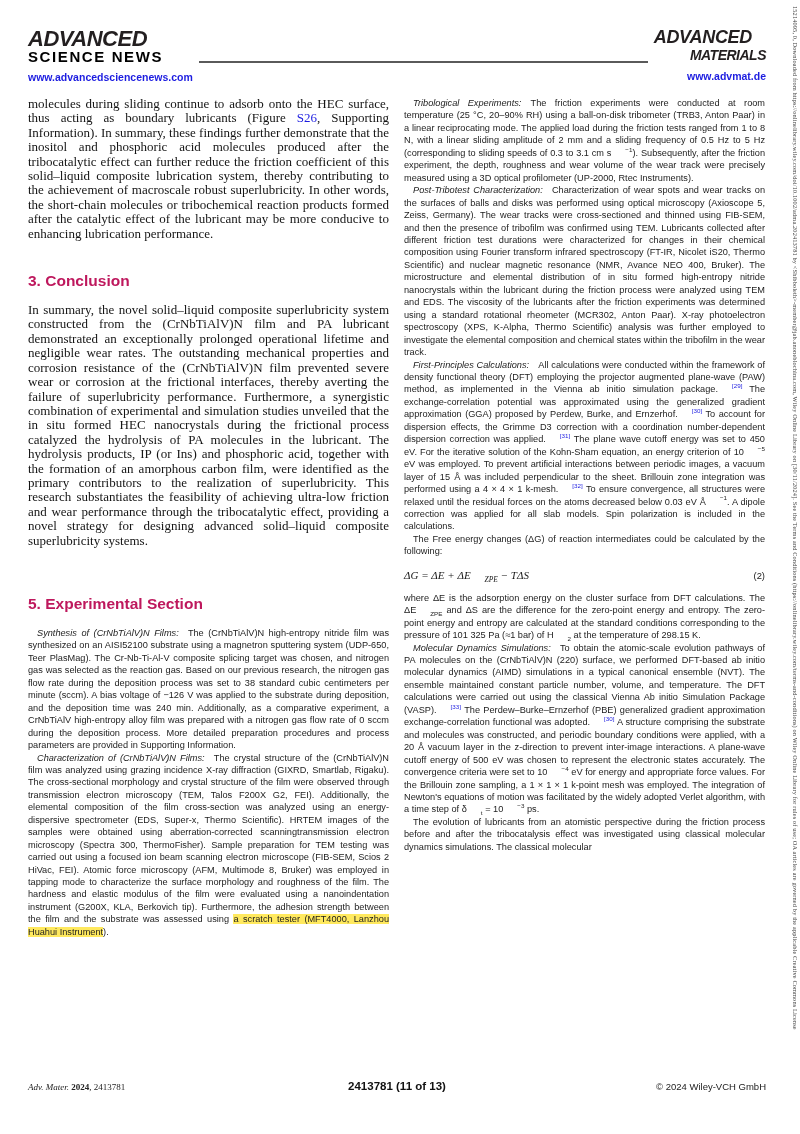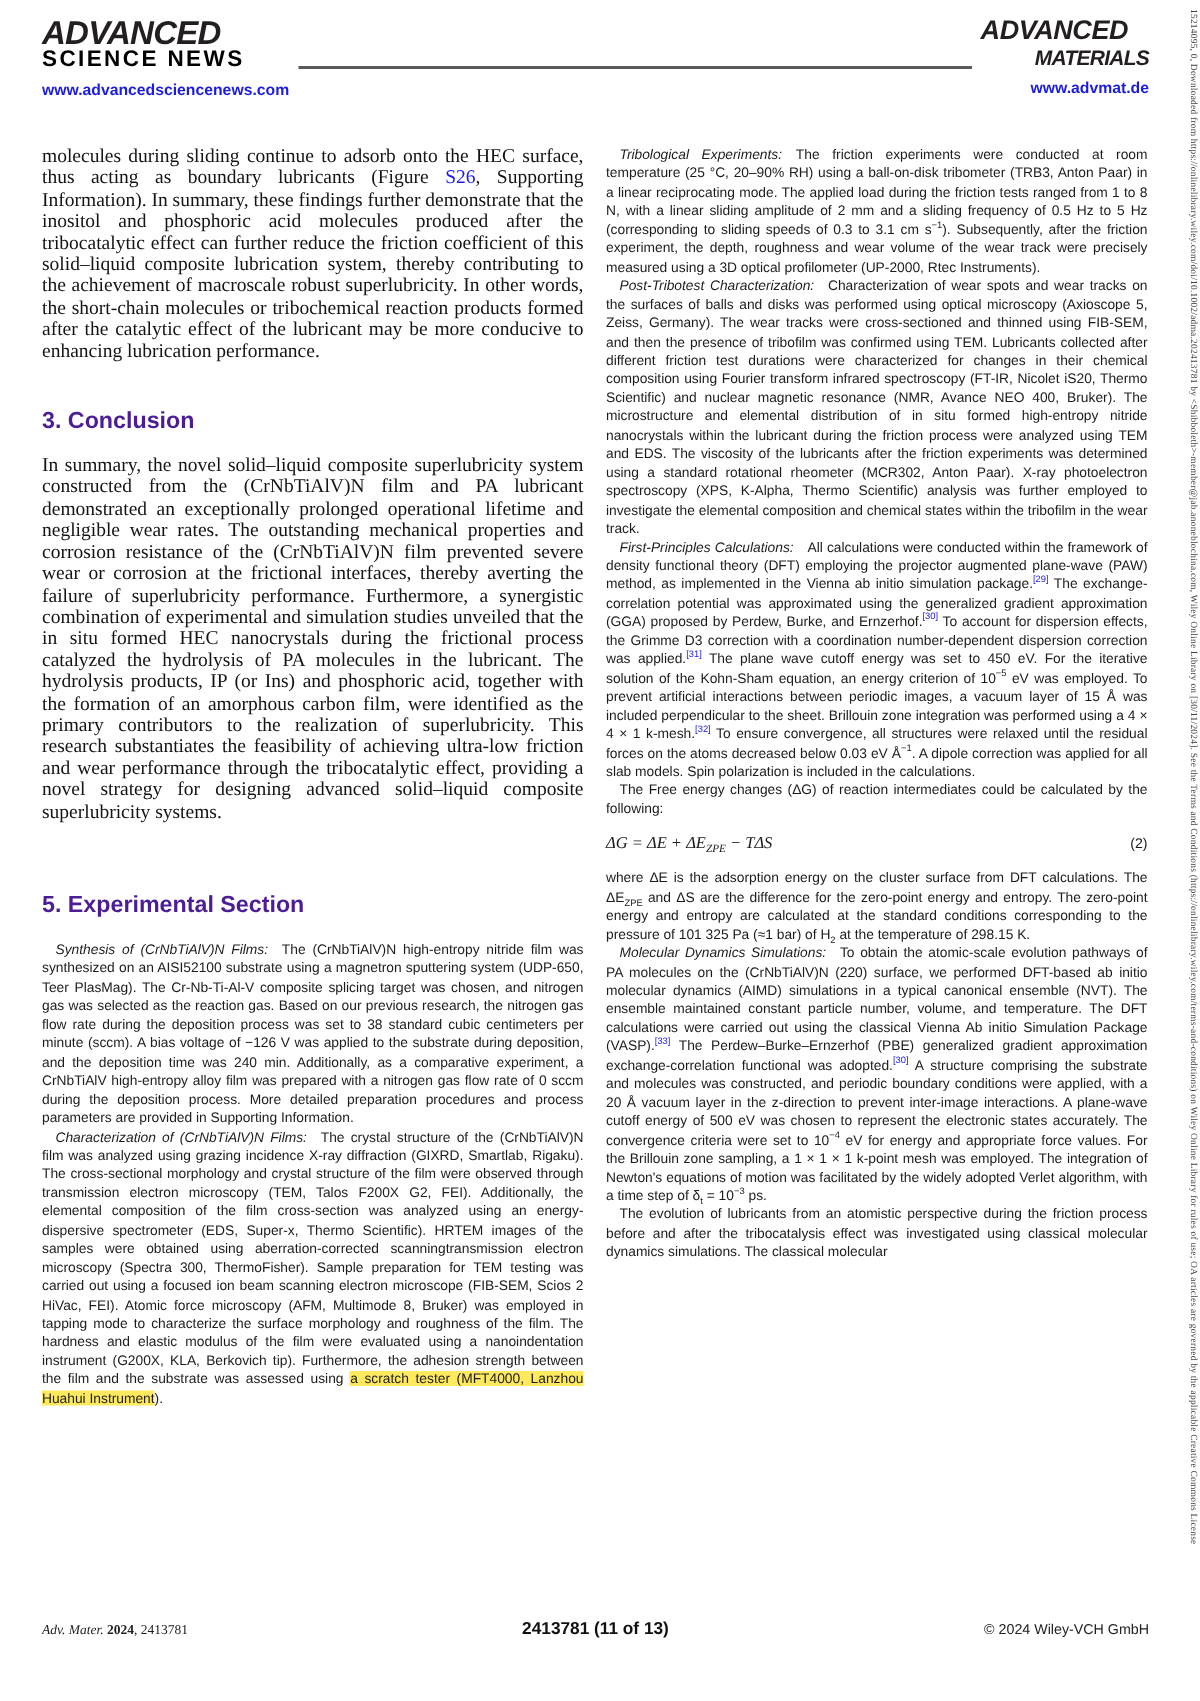--- a/index.html
+++ b/index.html
@@ -7,43 +7,43 @@
     position:relative; width:800px; height:1134px; background:#ffffff;
     overflow:hidden; font-family:"Liberation Sans", sans-serif; color:#1a1a1a;
   }
   
   .sidebar {
     position:absolute; top:6px; right:1px; height:1122px;
     writing-mode:vertical-rl; font-size:6.3px; letter-spacing:.15px;
     color:#3f3f3f; font-family:"Liberation Serif", serif; white-space:nowrap;
   }
   
-  .hdr { position:absolute; left:28px; top:12px; width:738px; display:flex; align-items:flex-start; }
+  .hdr { position:absolute; left:28px; top:29px; width:738px; display:flex; align-items:flex-start; }
   .hdr-left { flex:0 0 auto; }
   .asn-adv { font-size:22px; font-weight:bold; font-style:italic; letter-spacing:-.5px; color:#231f20; line-height:20px; }
   .asn-sn  { font-size:15px; font-weight:bold; letter-spacing:1.6px; color:#000000; line-height:16px; }
   .hdr-rule { flex:1 1 auto; border-bottom:2px solid #5a5a5a; margin:0 6px; height:32px; }
   .hdr-right { flex:0 0 auto; text-align:right; }
   .am-adv { font-size:18px; font-weight:bold; font-style:italic; letter-spacing:-.3px; color:#231f20; line-height:17px; padding-right:14px; }
   .am-mat { font-size:14px; font-weight:bold; font-style:italic; letter-spacing:-.5px; color:#231f20; line-height:19px; }
   .url { display:inline-block; margin-top:5px; font-size:10.5px; font-weight:bold; color:#1c1ce0; text-decoration:none; }
   .hdr-left .url { margin-top:6px; }
   
   .col { position:absolute; top:97px; width:361px; text-align:justify; }
   .col-left  { left:28px;  }
   .col-right { left:404px; }
   p { margin:0; }
   .serif { font-family:Liberation Serif, serif; font-size:13px; line-height:14.4px; color:#141414; }
   .exp { font-size:9.2px; line-height:12.45px; color:#1c1c1c; text-indent:9px; }
   .noindent { text-indent:0; }
-  h2 { font-family:"Liberation Sans", sans-serif; font-size:15.5px; font-weight:bold; color:#4c1d95;
+  h2 { font-family:"Liberation Sans", sans-serif; font-size:15.5px; font-weight:bold; color:#be185d;
        margin:0; text-align:left; }
   .h-conclusion   { margin-top:31px; margin-bottom:13px; }
   .h-experimental { margin-top:47px; margin-bottom:14px; }
-  sup, sub { font-size:68%; line-height:0; }
+  sup, sub { font-size:68%; line-height:0;margin-left:14px; }
   .sg-i { font-style:italic; }
   .sg-b { font-weight:bold; }
   .sg-link { color:#1c1ce0; }
   .sg-ref { color:#1c1ce0; }
   .sg-hl { background:#ffe95e; }
   
   .equation { display:flex; justify-content:space-between; align-items:baseline;
               margin:11px 0 11px 0; font-family:"Liberation Serif", serif;
               font-size:11px; font-style:italic; text-indent:0; }
   .eq-num { font-style:normal; font-size:9.4px; font-family:"Liberation Sans", sans-serif; }

